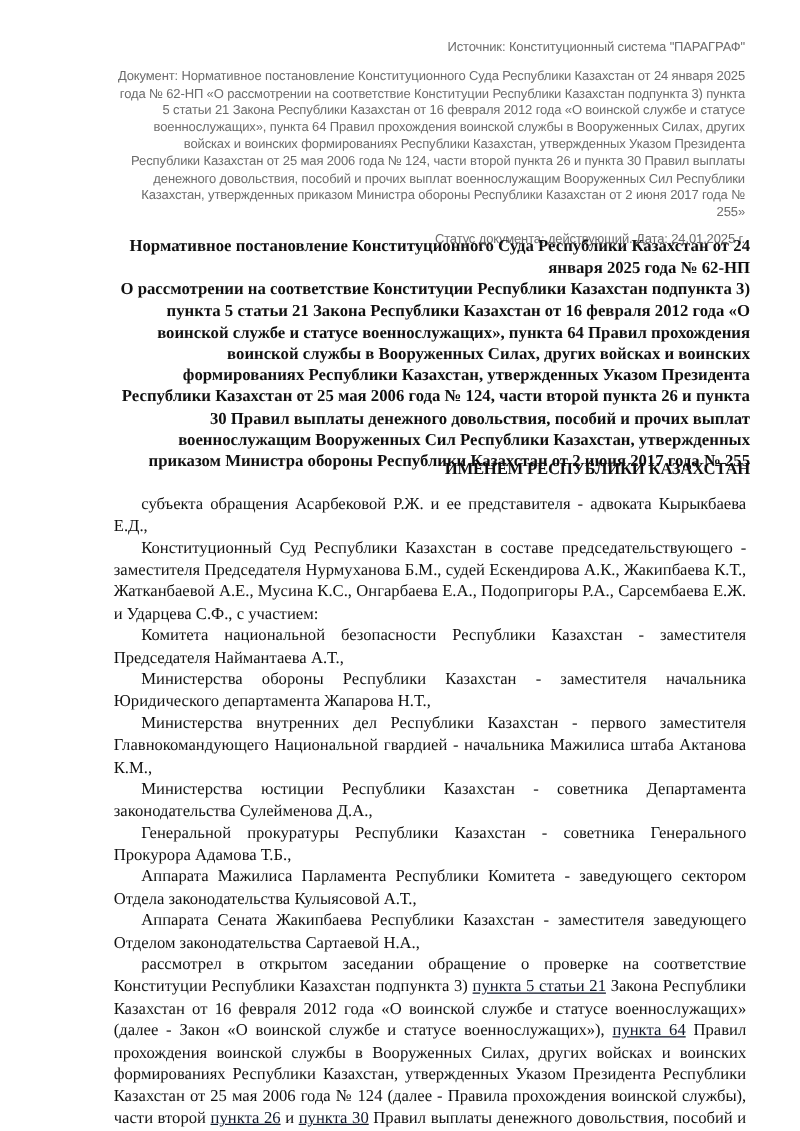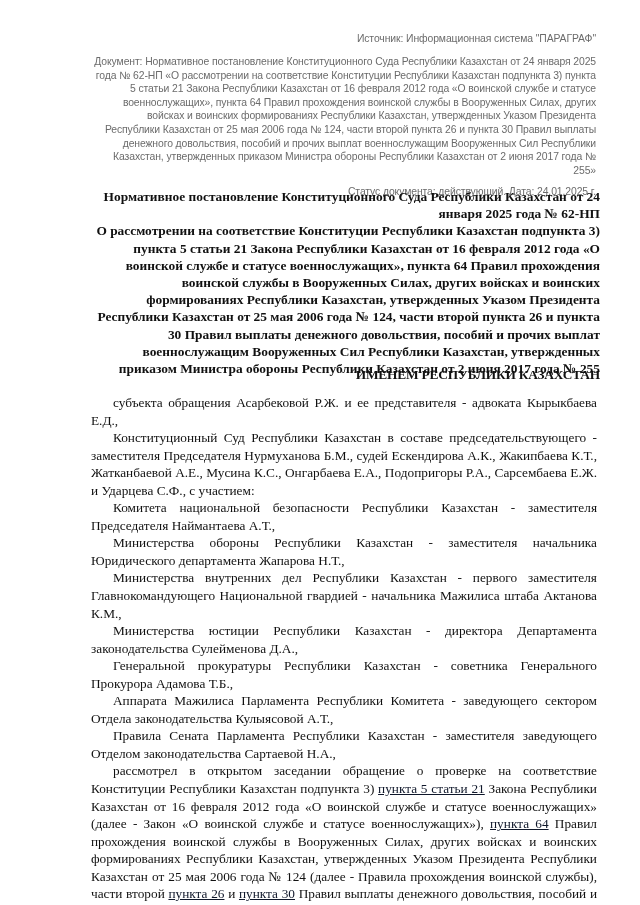--- a/index.html
+++ b/index.html
@@ -33,37 +33,37 @@
     text-align: justify;
   }
   .body p { margin: 0; text-indent: 22px; }
   .body a { color: #0f172a; text-decoration: underline; }
 </style>
 </head>
 <body>
 
 <div class="page">
 
-  <div class="meta meta-source">Источник: Информационная система "ПАРАГРАФ"</div>
+  <div class="meta meta-source">Источник: Конституционный система "ПАРАГРАФ"</div>
   <div class="meta meta-doc">Документ: Нормативное постановление Конституционного Суда Республики Казахстан от 24 января 2025 года № 62-НП «О рассмотрении на соответствие Конституции Республики Казахстан подпункта 3) пункта 5 статьи 21 Закона Республики Казахстан от 16 февраля 2012 года «О воинской службе и статусе военнослужащих», пункта 64 Правил прохождения воинской службы в Вооруженных Силах, других войсках и воинских формированиях Республики Казахстан, утвержденных Указом Президента Республики Казахстан от 25 мая 2006 года № 124, части второй пункта 26 и пункта 30 Правил выплаты денежного довольствия, пособий и прочих выплат военнослужащим Вооруженных Сил Республики Казахстан, утвержденных приказом Министра обороны Республики Казахстан от 2 июня 2017 года № 255»</div>
   <div class="meta meta-status">Статус документа: действующий. Дата: 24.01.2025 г.</div>
 
   <div class="title">
     <p>Нормативное постановление Конституционного Суда Республики Казахстан от 24 января 2025 года № 62-НП</p>
     <p>О рассмотрении на соответствие Конституции Республики Казахстан подпункта 3) пункта 5 статьи 21 Закона Республики Казахстан от 16 февраля 2012 года «О воинской службе и статусе военнослужащих», пункта 64 Правил прохождения воинской службы в Вооруженных Силах, других войсках и воинских формированиях Республики Казахстан, утвержденных Указом Президента Республики Казахстан от 25 мая 2006 года № 124, части второй пункта 26 и пункта 30 Правил выплаты денежного довольствия, пособий и прочих выплат военнослужащим Вооруженных Сил Республики Казахстан, утвержденных приказом Министра обороны Республики Казахстан от 2 июня 2017 года № 255</p>
   </div>
 
   <div class="heading">ИМЕНЕМ РЕСПУБЛИКИ КАЗАХСТАН</div>
 
   <div class="body">
     <p>субъекта обращения Асарбековой Р.Ж. и ее представителя - адвоката Кырыкбаева Е.Д.,</p>
     <p>Конституционный Суд Республики Казахстан в составе председательствующего - заместителя Председателя Нурмуханова Б.М., судей Ескендирова А.К., Жакипбаева К.Т., Жатканбаевой А.Е., Мусина К.С., Онгарбаева Е.А., Подопригоры Р.А., Сарсембаева Е.Ж. и Ударцева С.Ф., с участием:</p>
     <p>Комитета национальной безопасности Республики Казахстан - заместителя Председателя Наймантаева А.Т.,</p>
     <p>Министерства обороны Республики Казахстан - заместителя начальника Юридического департамента Жапарова Н.Т.,</p>
     <p>Министерства внутренних дел Республики Казахстан - первого заместителя Главнокомандующего Национальной гвардией - начальника Мажилиса штаба Актанова К.М.,</p>
-    <p>Министерства юстиции Республики Казахстан - директора Департамента законодательства Сулейменова Д.А.,</p>
+    <p>Министерства юстиции Республики Казахстан - советника Департамента законодательства Сулейменова Д.А.,</p>
     <p>Генеральной прокуратуры Республики Казахстан - советника Генерального Прокурора Адамова Т.Б.,</p>
     <p>Аппарата Мажилиса Парламента Республики Комитета - заведующего сектором Отдела законодательства Кулыясовой А.Т.,</p>
-    <p>Правила Сената Парламента Республики Казахстан - заместителя заведующего Отделом законодательства Сартаевой Н.А.,</p>
+    <p>Аппарата Сената Жакипбаева Республики Казахстан - заместителя заведующего Отделом законодательства Сартаевой Н.А.,</p>
     <p><span>рассмотрел в открытом заседании обращение о проверке на соответствие Конституции Республики Казахстан подпункта 3) </span><a href="#">пункта 5 статьи 21</a><span> Закона Республики Казахстан от 16 февраля 2012 года «О воинской службе и статусе военнослужащих» (далее - Закон «О воинской службе и статусе военнослужащих»), </span><a href="#">пункта 64</a><span> Правил прохождения воинской службы в Вооруженных Силах, других войсках и воинских формированиях Республики Казахстан, утвержденных Указом Президента Республики Казахстан от 25 мая 2006 года № 124 (далее - Правила прохождения воинской службы), части второй </span><a href="#">пункта 26</a><span> и </span><a href="#">пункта 30</a><span> Правил выплаты денежного довольствия, пособий и прочих выплат военнослужащим</span></p>
   </div>
 
 </div>
 
 </body></html>

